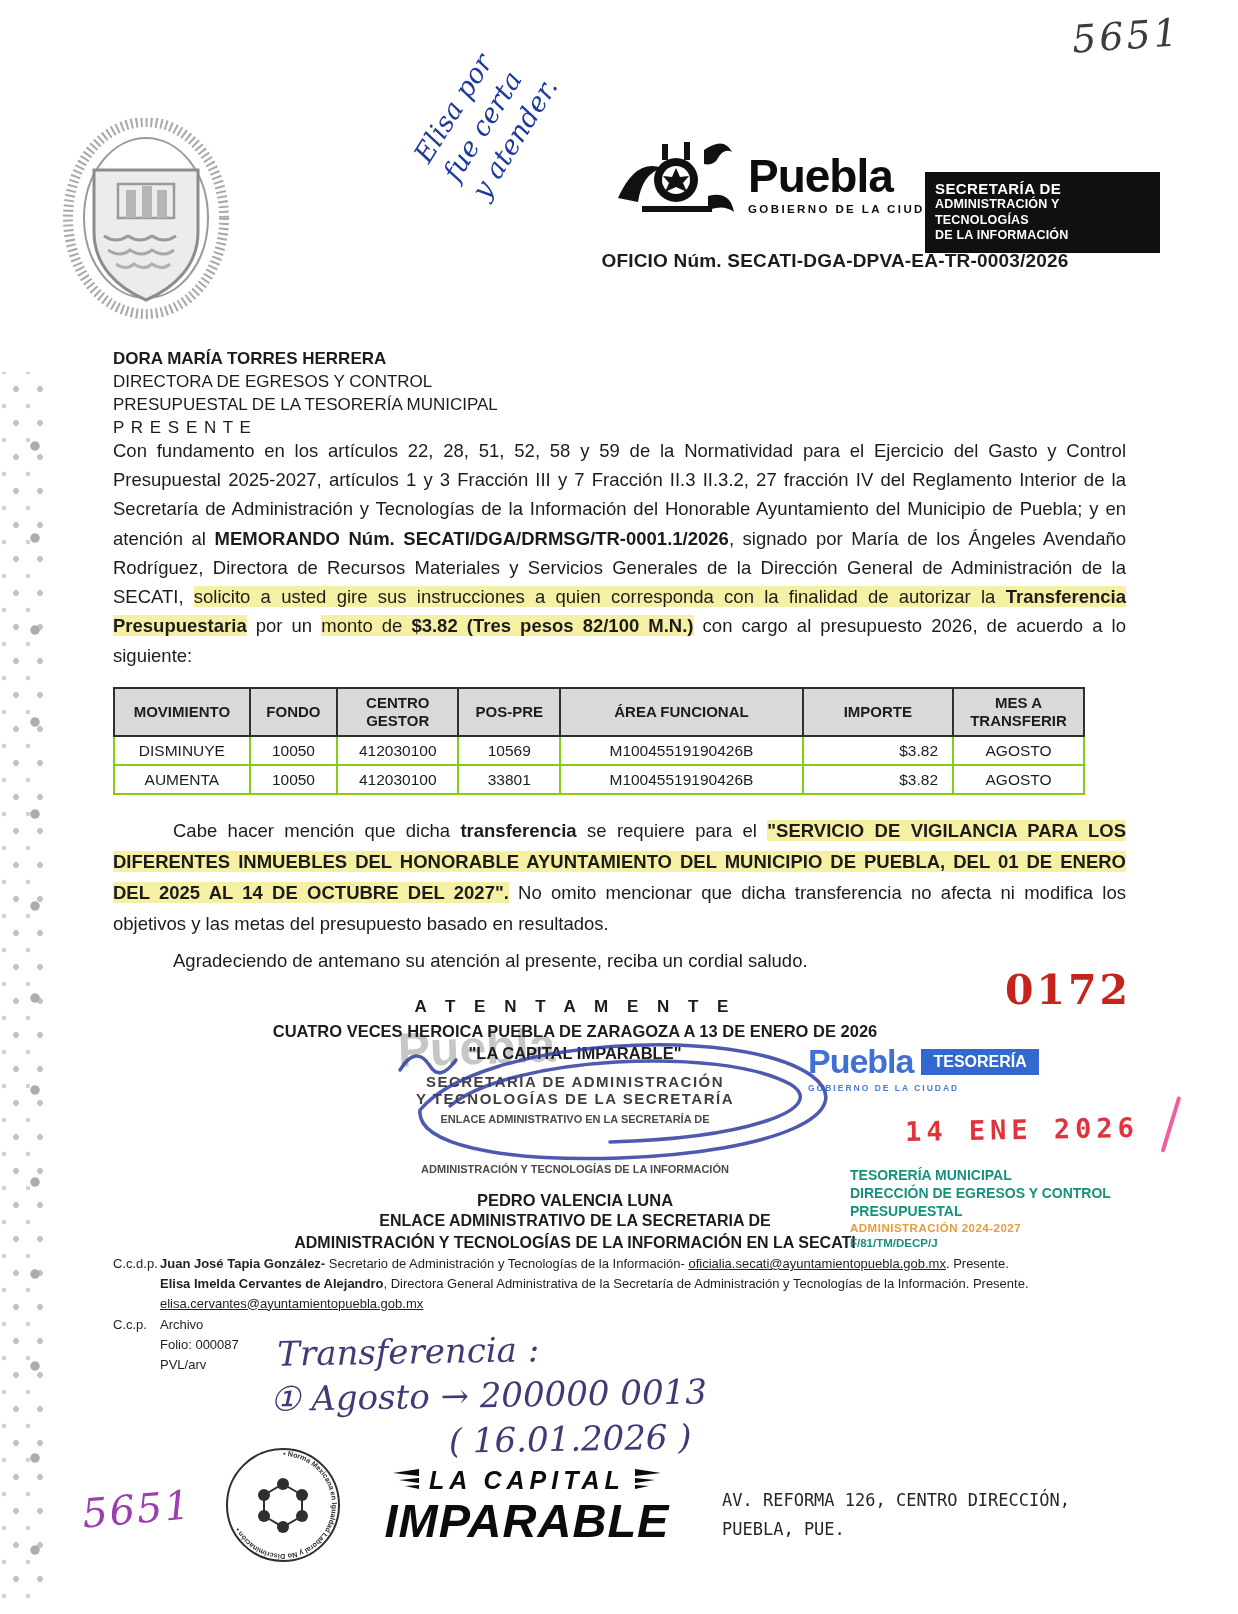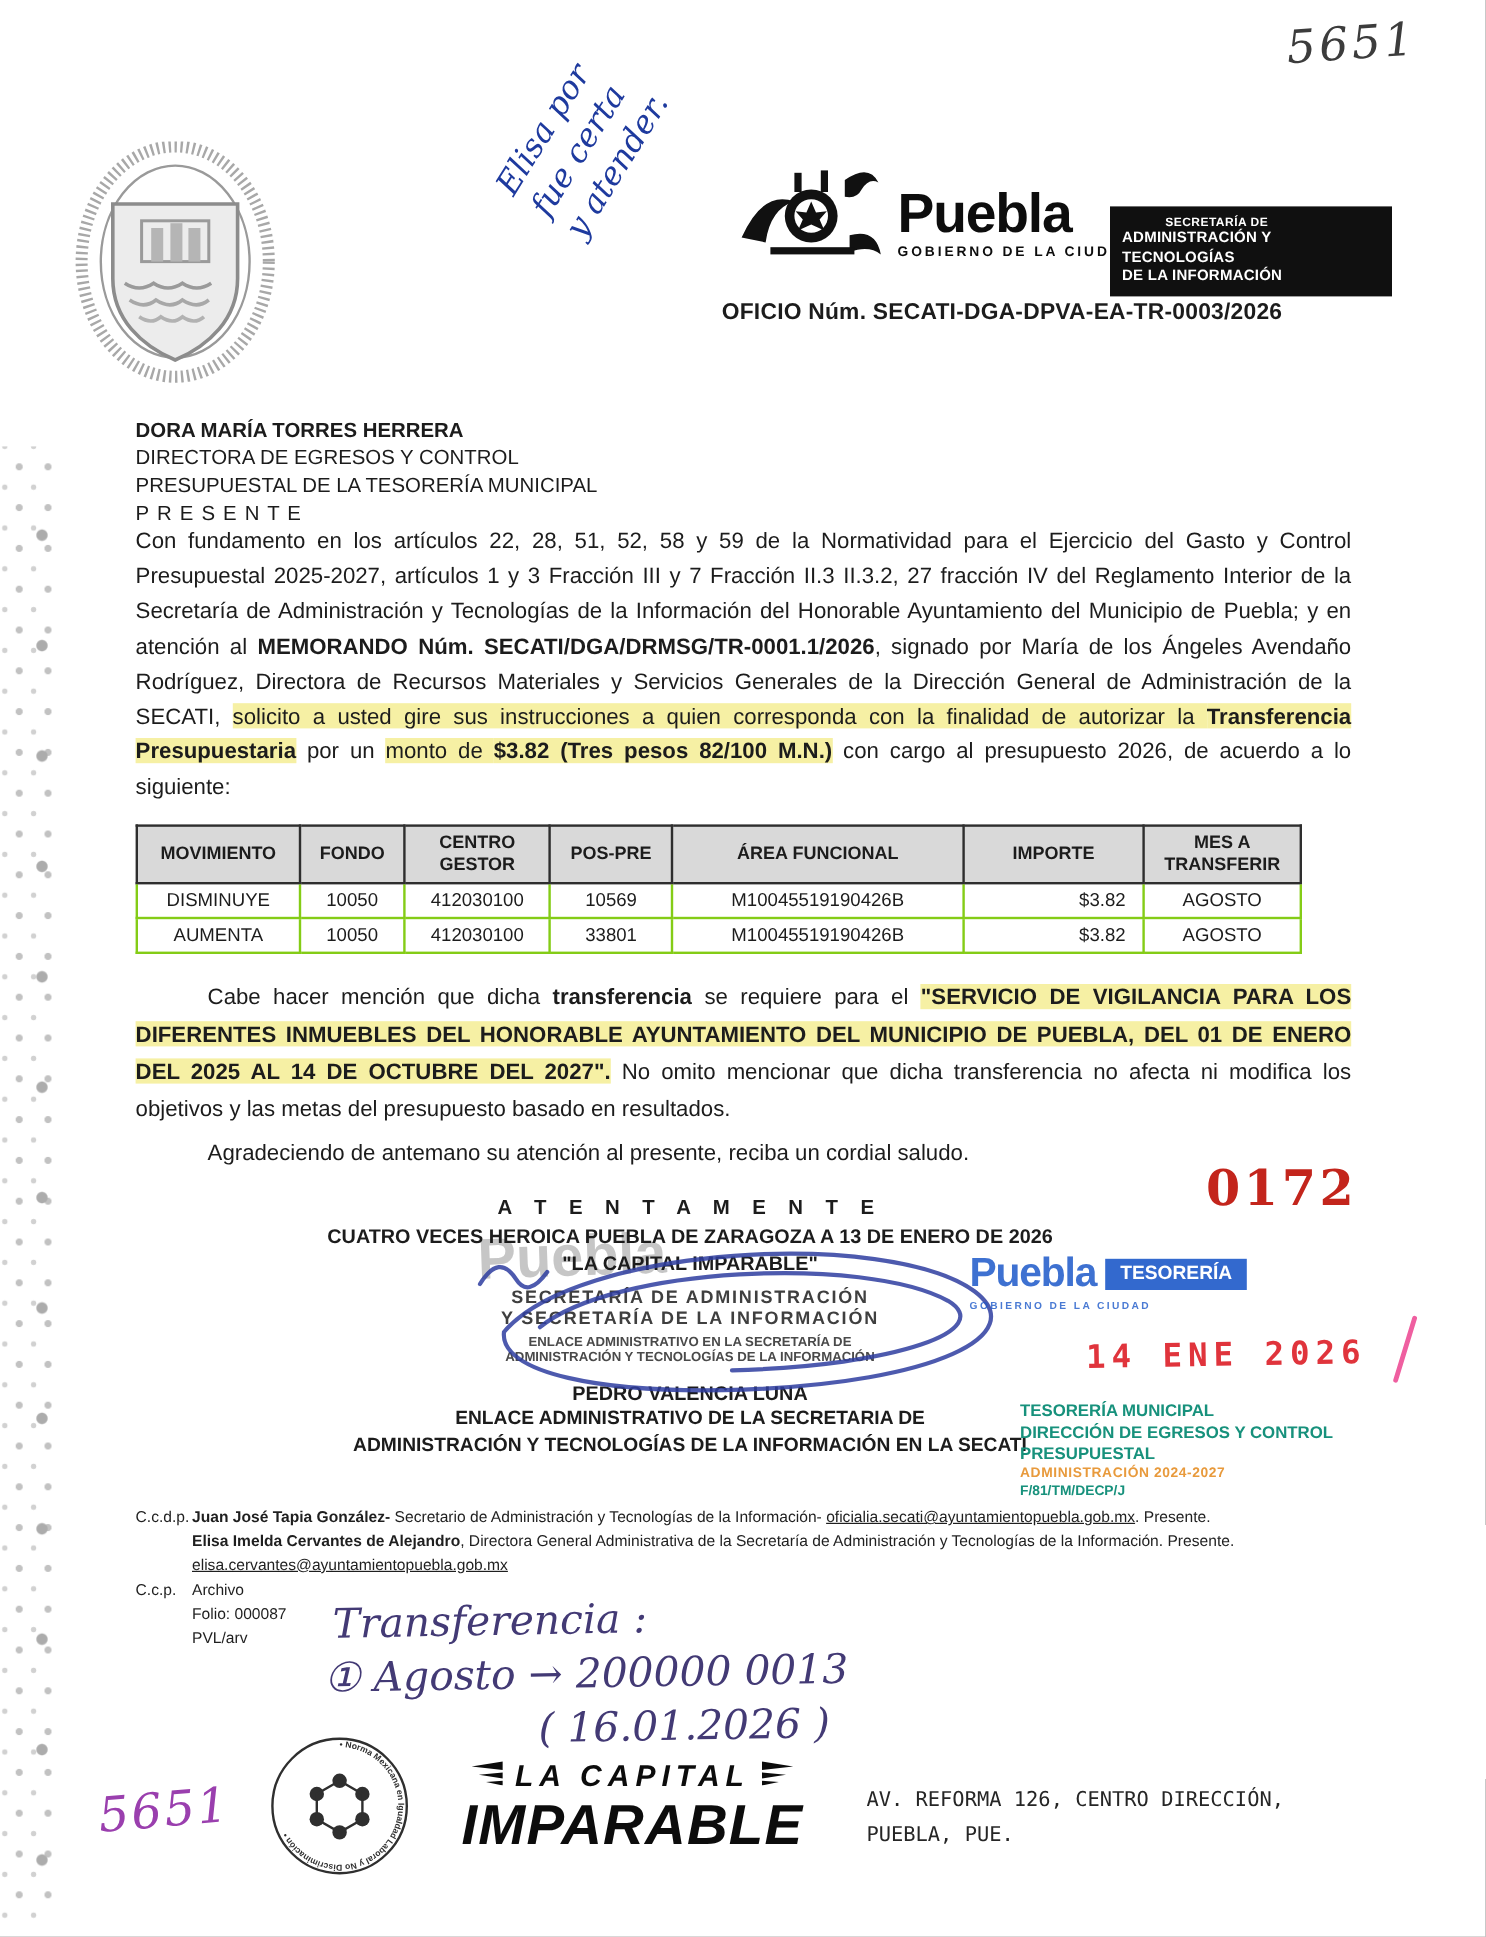--- a/index.html
+++ b/index.html
@@ -26,21 +26,21 @@
   .hand-transfer .t3{margin-left:170px;}
 
   
   .coat{position:absolute;left:60px;top:118px;}
 
   
   .pue-logo{position:absolute;left:612px;top:136px;display:flex;align-items:center;gap:8px;}
   .pue-text .brand{font-size:46px;font-weight:800;color:#0d0d0d;letter-spacing:-1px;line-height:1;}
   .pue-text .sub{font-size:11.5px;font-weight:700;letter-spacing:2.4px;color:#0d0d0d;margin-top:4px;}
   .sec-box{position:absolute;left:925px;top:172px;width:215px;background:#101010;color:#fff;padding:8px 10px 9px;}
-  .sec-box .s1{font-size:10px;font-weight:700;letter-spacing:.4px;margin-left:36px;}
+  .sec-box .s1{font-size:15px;font-weight:700;letter-spacing:.4px;}
   .sec-box .s2,.sec-box .s3{font-size:12.5px;font-weight:800;letter-spacing:.2px;line-height:1.25;}
   .oficio{position:absolute;left:535px;top:250px;width:600px;text-align:center;font-weight:800;font-size:19px;letter-spacing:.2px;}
 
   
   .addr{position:absolute;left:113px;top:348px;font-size:17px;line-height:1.35;}
   .addr .nm{font-weight:800;}
   .addr .pres{letter-spacing:1px;}
 
   
   .para{position:absolute;left:113px;width:1013px;font-size:18.5px;text-align:justify;}
@@ -61,21 +61,21 @@
   .folio-red{position:absolute;left:1005px;top:966px;font-family:"DejaVu Serif", serif;font-size:41px;color:#c3251c;letter-spacing:3px;font-weight:700;}
 
   
   .sig{position:absolute;left:250px;top:997px;width:650px;text-align:center;}
   .sig .att{font-weight:800;font-size:17px;letter-spacing:7px;}
   .sig .cd{font-weight:800;font-size:16.5px;margin-top:5px;}
   .sig .cap{font-weight:800;font-size:16.5px;margin-top:3px;}
   .sig .st1{margin-top:10px;font-weight:800;font-size:15px;color:#3f3f3f;letter-spacing:1.5px;}
   .sig .st2{font-weight:800;font-size:15px;color:#3f3f3f;letter-spacing:1.5px;}
   .sig .st3{margin-top:6px;font-size:11px;color:#4a4a4a;font-weight:700;}
-  .sig .st4{font-size:11px;color:#4a4a4a;font-weight:700;}
+  .sig .st4{font-size:11px;color:#4a4a4a;font-weight:700;margin-top:38px;}
   .sig .nm{margin-top:16px;font-weight:800;font-size:16.5px;}
   .sig .t1,.sig .t2{font-weight:800;font-size:16px;line-height:1.35;}
   .sig-watermark{position:absolute;left:398px;top:1020px;font-size:48px;font-weight:800;color:#8f8f8f;opacity:.5;transform:rotate(-2deg);}
   .scribble{position:absolute;left:360px;top:1010px;pointer-events:none;}
 
   
   .tstamp{position:absolute;left:808px;top:1042px;width:372px;}
   .tstamp .row{display:flex;align-items:center;gap:8px;}
   .tstamp .tbrand{font-size:34px;font-weight:800;color:#1d59c9;opacity:.85;letter-spacing:-1px;}
   .tstamp .tbox{background:#1d59c9;color:#fff;font-weight:800;font-size:16px;padding:4px 12px;opacity:.9;}
@@ -214,21 +214,21 @@
   <div class="para p3">Agradeciendo de antemano su atención al presente, reciba un cordial saludo.</div>
 
   <div class="folio-red">0172</div>
 
   <div class="sig-watermark">Puebla</div>
   <div class="sig">
     <div class="att">A T E N T A M E N T E</div>
     <div class="cd">CUATRO VECES HEROICA PUEBLA DE ZARAGOZA A 13 DE ENERO DE 2026</div>
     <div class="cap">"LA CAPITAL IMPARABLE"</div>
     <div class="st1">SECRETARÍA DE ADMINISTRACIÓN</div>
-    <div class="st2">Y SECRETARÍA DE LA INFORMACIÓN</div>
+    <div class="st2">Y TECNOLOGÍAS DE LA SECRETARÍA</div>
     <div class="st3">ENLACE ADMINISTRATIVO EN LA SECRETARÍA DE</div>
     <div class="st4">ADMINISTRACIÓN Y TECNOLOGÍAS DE LA INFORMACIÓN</div>
     <div class="nm">PEDRO VALENCIA LUNA</div>
     <div class="t1">ENLACE ADMINISTRATIVO DE LA SECRETARIA DE</div>
     <div class="t2">ADMINISTRACIÓN Y TECNOLOGÍAS DE LA INFORMACIÓN EN LA SECATI</div>
   </div>
   <div class="scribble">
     <svg width="540" height="180" viewBox="0 0 540 180">
       <g fill="none" stroke="#2f3ea0" stroke-width="3.5" opacity="0.85" stroke-linecap="round">
         <path d="M60 100 C 120 28, 380 14, 452 66 C 500 102, 420 142, 260 148 C 140 152, 56 134, 60 100 Z"></path>

